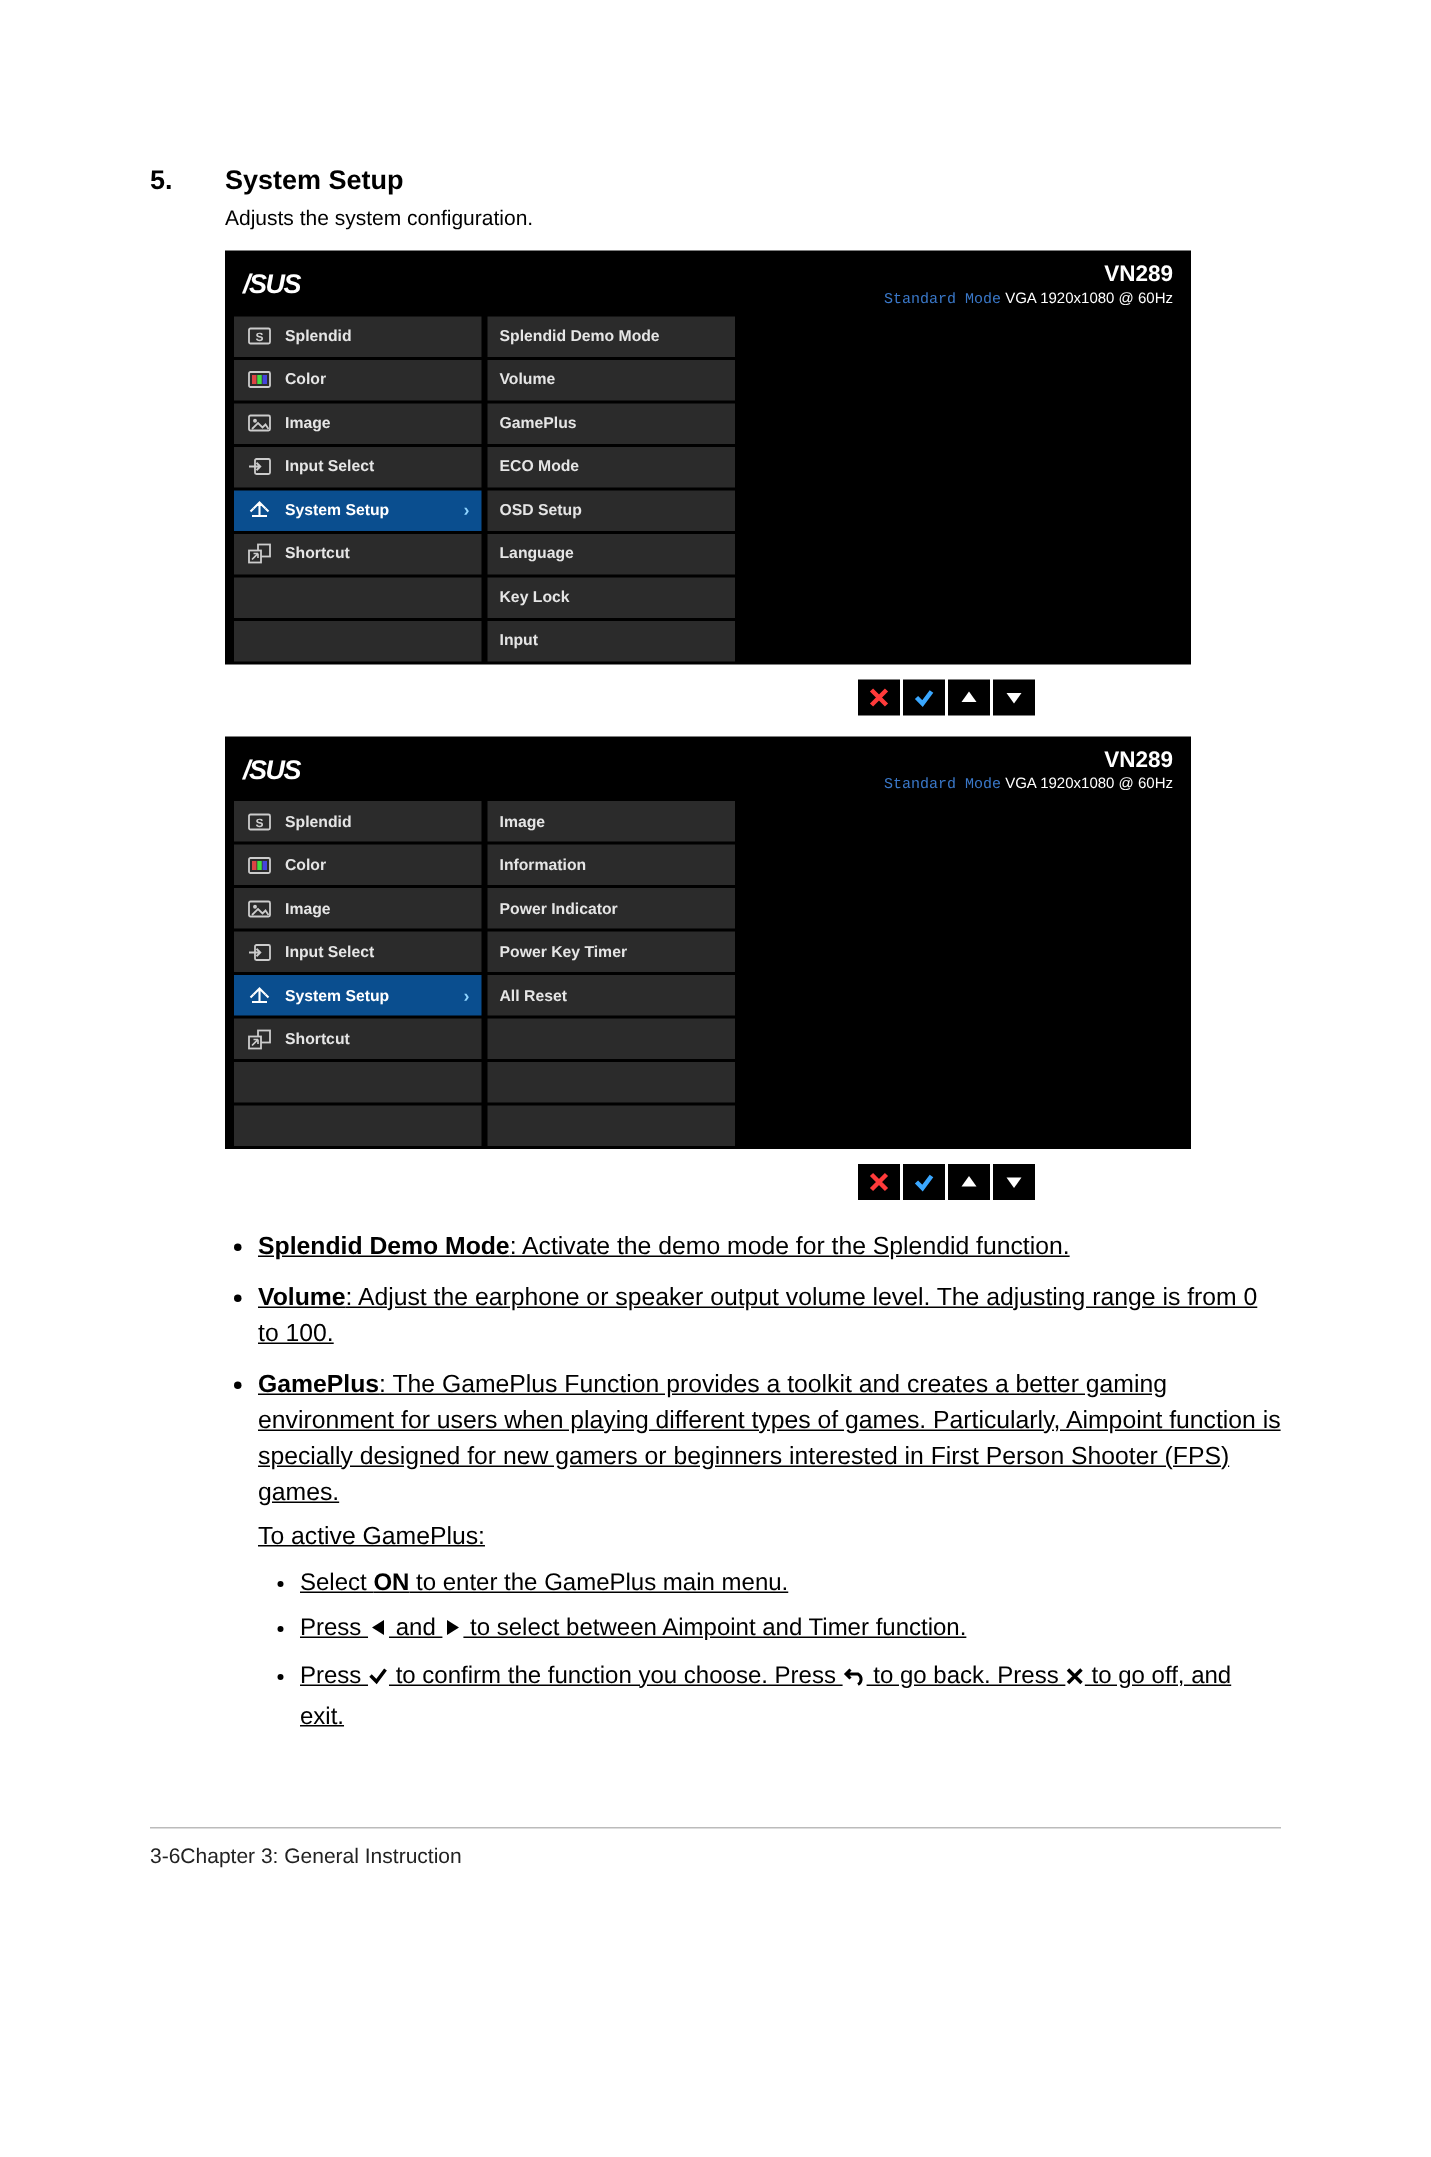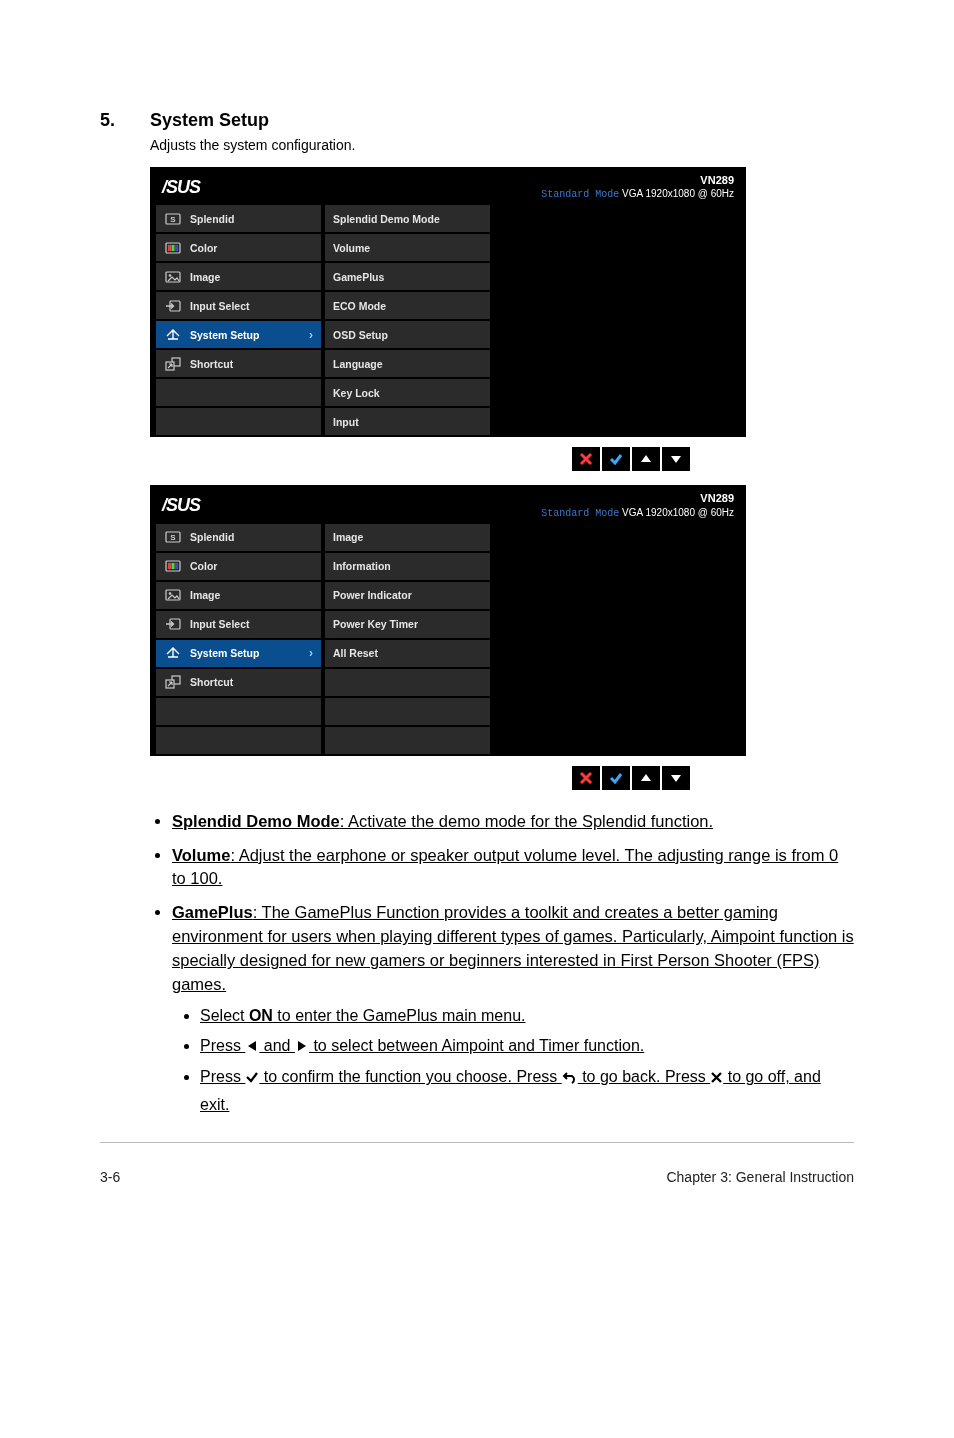--- a/index.html
+++ b/index.html
@@ -11,30 +11,30 @@
     padding: 110px 100px 40px 100px;
     font-size: 14px;
   }
   .section-head { display: flex; align-items: baseline; margin-bottom: 6px; }
   .section-num { font-weight: bold; font-size: 18px; width: 50px; }
   .section-title { font-weight: bold; font-size: 18px; }
   .section-desc { margin-left: 50px; font-size: 14px; margin-bottom: 14px; }
 
   .osd-wrap { margin-left: 50px; margin-bottom: 4px; }
   .osd {
-    width: 596px; background: #000; color: #fff;
+    width: 644px; background: #000; color: #fff;
     font-size: 11px;
   }
   .osd-header {
     display: flex; justify-content: space-between; align-items: center;
     padding: 6px 12px 4px 12px;
   }
   .osd-logo { font-family: Arial; font-weight: bold; font-size: 18px; letter-spacing: -1px; font-style: italic; }
   .osd-status { text-align: right; font-size: 10px; line-height: 1.3; }
-  .osd-model { font-weight: bold; font-size: 11px; }
+  .osd-model { font-weight: bold; font-size: 15px; }
   .osd-mode { color: #3a78c9; font-family: Liberation Mono, monospace; }
   .osd-body { display: flex; }
   .osd-left, .osd-mid { display: flex; flex-direction: column; }
   .osd-left { width: 165px; margin-left: 6px; }
   .osd-mid { width: 165px; margin-left: 4px; }
   .osd-right { flex: 1; }
   .osd-row {
     display: flex; align-items: center;
     height: 27px; background: #2b2b2b; margin-bottom: 2px;
     padding: 0 8px;
@@ -51,21 +51,21 @@
   .hint-btn.x { color:#ff3030;} .hint-btn.c { color:#3aa7ff;} .hint-btn.u, .hint-btn.d { color:#fff;}
   
   .bullets { margin-left: 50px; margin-top: 6px; text-decoration: underline; }
   .bullets > li { list-style: disc; margin-left: 22px; font-size: 16.5px; line-height: 1.45; margin-bottom: 10px; }
   .bullets strong { font-weight: bold; }
   .sub-intro { margin-top: 6px; }
   .sub-bullets { margin-top: 6px; margin-left: 28px; }
   .sub-bullets li { list-style: disc; font-size: 16px; line-height: 1.6; margin-bottom: 4px;}
   .inline-ico { display:inline-block; vertical-align: -2px; }
 
-  .footer { display:flex; justify-content: space-between; margin-top: 25px; padding-top: 26px; border-top: 1px solid #bbb; font-size: 14px; color:#222;}
+  .footer { display:flex; margin-top: 60px; padding-top: 10px; border-top: 1px solid #bbb; font-size: 14px; color:#222;}
 </style>
 </head>
 <body>
 
 <div class="section-head">
   <div class="section-num">5.</div>
   <div class="section-title">System Setup</div>
 </div>
 <div class="section-desc">Adjusts the system configuration.</div>
 
@@ -297,20 +297,21 @@
 
 <ul class="bullets">
   <li>
     <strong>Splendid Demo Mode</strong><span>: Activate the demo mode for the Splendid function.</span>
   </li>
   <li>
     <strong>Volume</strong><span>: Adjust the earphone or speaker output volume level. The adjusting range is from 0 to 100.</span>
   </li>
   <li>
     <strong>GamePlus</strong><span>: The GamePlus Function provides a toolkit and creates a better gaming environment for users when playing different types of games. Particularly, Aimpoint function is specially designed for new gamers or beginners interested in First Person Shooter (FPS) games.</span>
+    <div class="sub-intro">To active GamePlus:</div>
     <ul class="sub-bullets">
       <li>
         <span>Select </span><strong>ON</strong><span> to enter the GamePlus main menu.</span>
       </li>
       <li>
         <span>Press </span><span class="inline-ico"><svg width="14" height="14">
               <path d="M11 2 L3 7 L11 12 Z" fill="#000"></path>
             </svg></span><span> and </span><span class="inline-ico"><svg width="14" height="14">
               <path d="M3 2 L11 7 L3 12 Z" fill="#000"></path>
             </svg></span><span> to select between Aimpoint and Timer function.</span>

